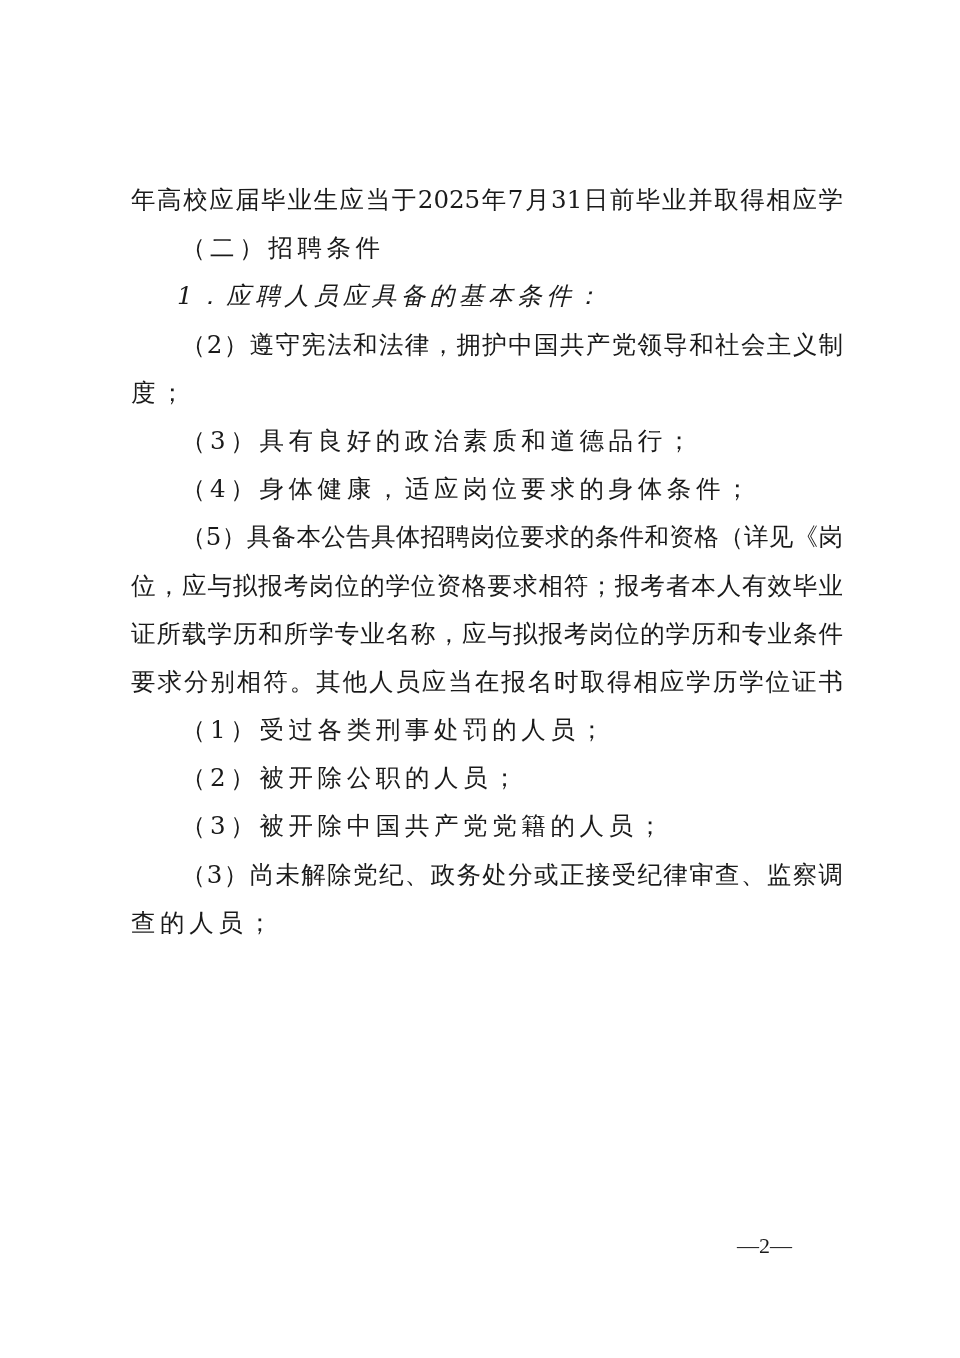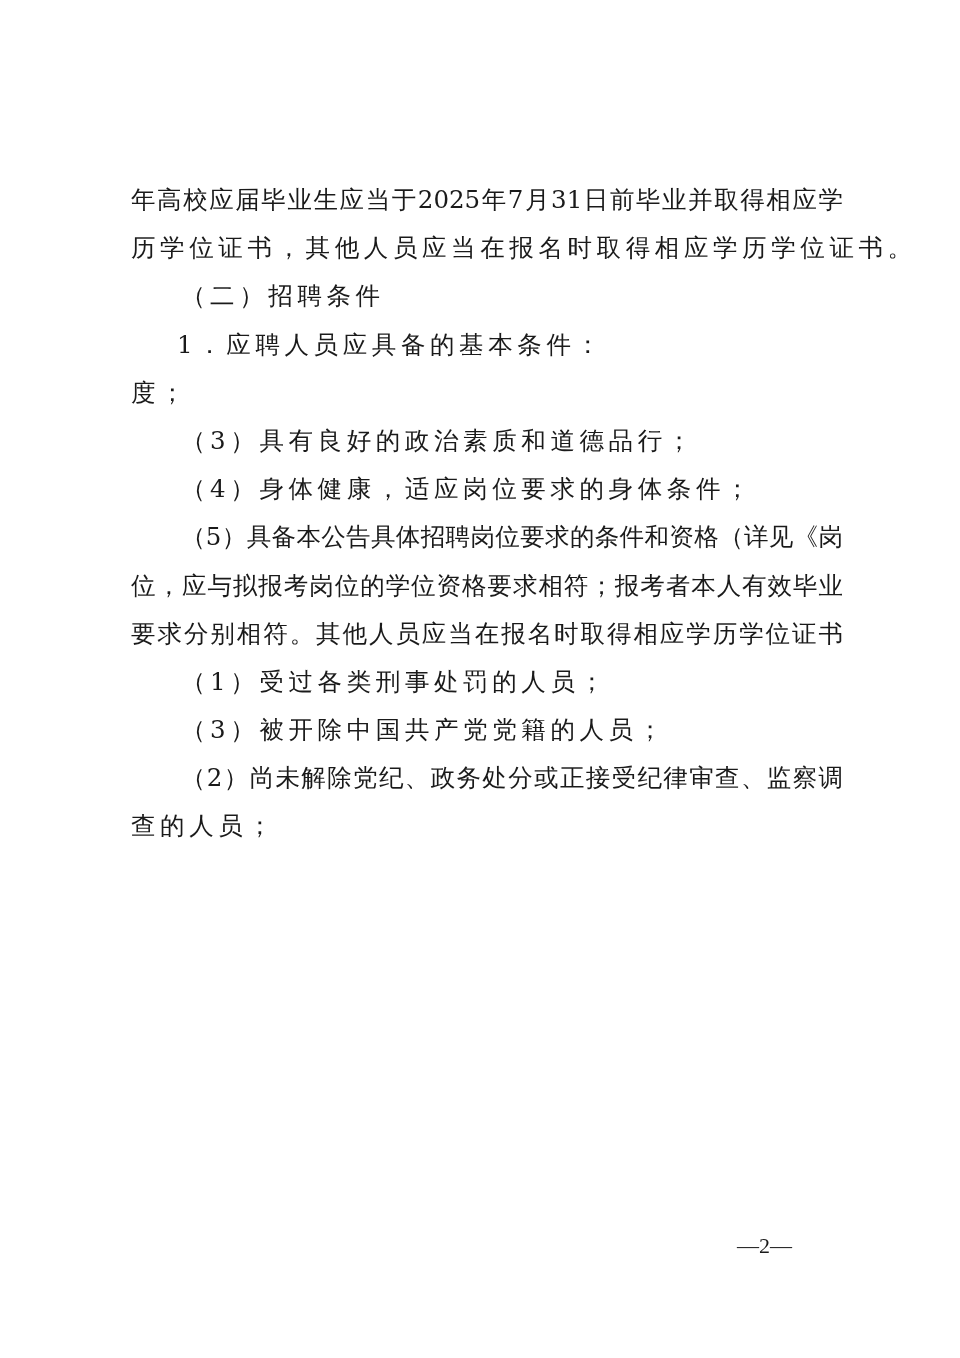--- a/index.html
+++ b/index.html
@@ -35,47 +35,49 @@
       font-size: 24.5px;
       white-space: nowrap;
       letter-spacing: 4.6px;
     }
     .line.justify {
       text-align: justify;
       text-align-last: justify;
       letter-spacing: 0;
     }
     .indent { padding-left: 50px; }
-    .indent-sm { padding-left: 46px; }
+    .indent-sm { padding-left: 46px; font-style: italic; }
     .page-number {
       position: absolute;
       left: 737px;
       top: 1232px;
       font-size: 22px;
       line-height: 28px;
       font-family: "Liberation Serif", "DejaVu Serif", serif;
       color: #1a1a1a;
       letter-spacing: 0;
     }
   </style>
 </head>
 <body>
 
 <div class="page">
   <div class="body-text">
     <div class="line justify">年高校应届毕业生应当于2025年7月31日前毕业并取得相应学</div>
-    <div class="line">历学位证书，其他人员应当在报名时取得相应学历学位证书。</div>
     <div class="line indent">（二）招聘条件</div>
     <div class="line indent-sm">1．应聘人员应具备的基本条件：</div>
+    <div class="line justify indent">（2）遵守宪法和法律，拥护中国共产党领导和社会主义制</div>
     <div class="line">度；</div>
     <div class="line indent">（3）具有良好的政治素质和道德品行；</div>
     <div class="line indent">（4）身体健康，适应岗位要求的身体条件；</div>
     <div class="line justify indent">（5）具备本公告具体招聘岗位要求的条件和资格（详见《岗</div>
     <div class="line justify">位，应与拟报考岗位的学位资格要求相符；报考者本人有效毕业</div>
+    <div class="line justify">证所载学历和所学专业名称，应与拟报考岗位的学历和专业条件</div>
     <div class="line justify">要求分别相符。其他人员应当在报名时取得相应学历学位证书</div>
     <div class="line indent">（1）受过各类刑事处罚的人员；</div>
+    <div class="line indent">（2）被开除公职的人员；</div>
     <div class="line indent">（3）被开除中国共产党党籍的人员；</div>
-    <div class="line justify indent">（2）尚未解除党纪、政务处分或正接受纪律审查、监察调</div>
+    <div class="line justify indent">（3）尚未解除党纪、政务处分或正接受纪律审查、监察调</div>
     <div class="line">查的人员；</div>
   </div>
 
   <div class="page-number">—2—</div>
 </div>
 
 </body></html>

